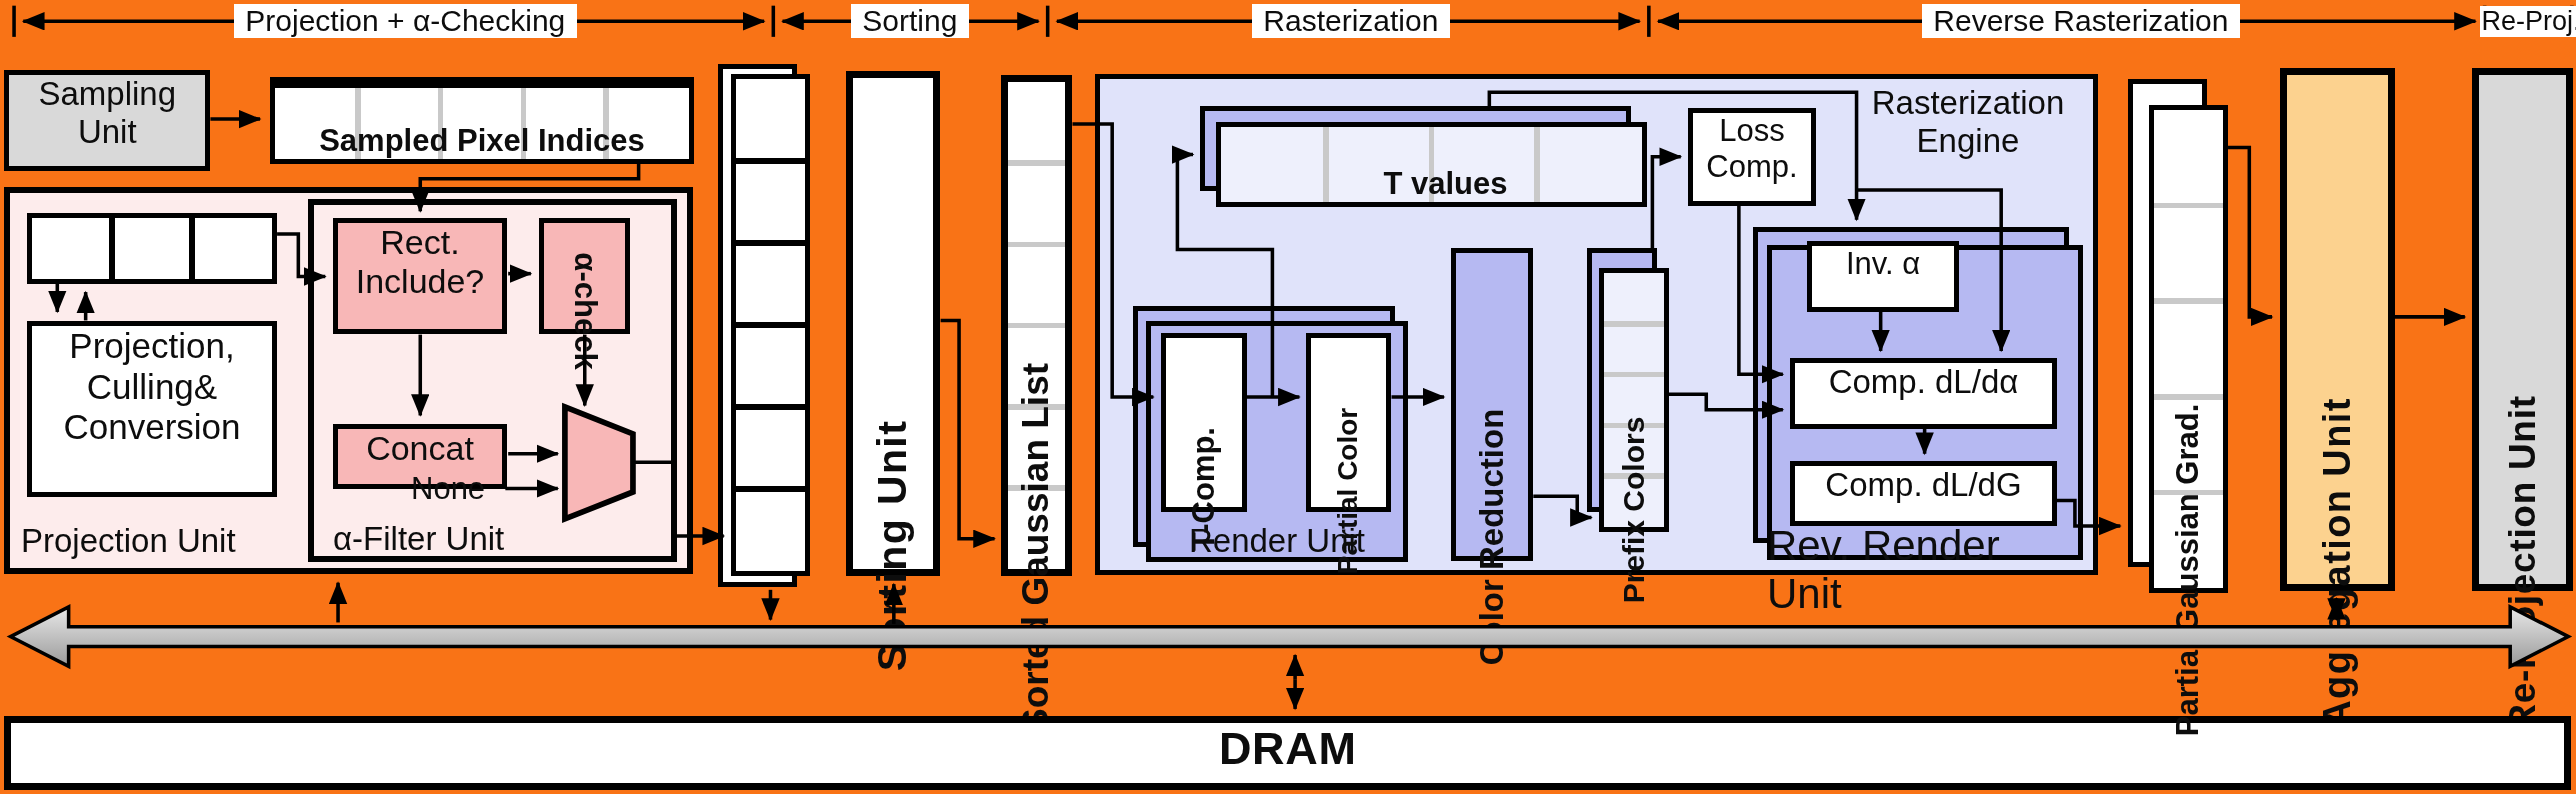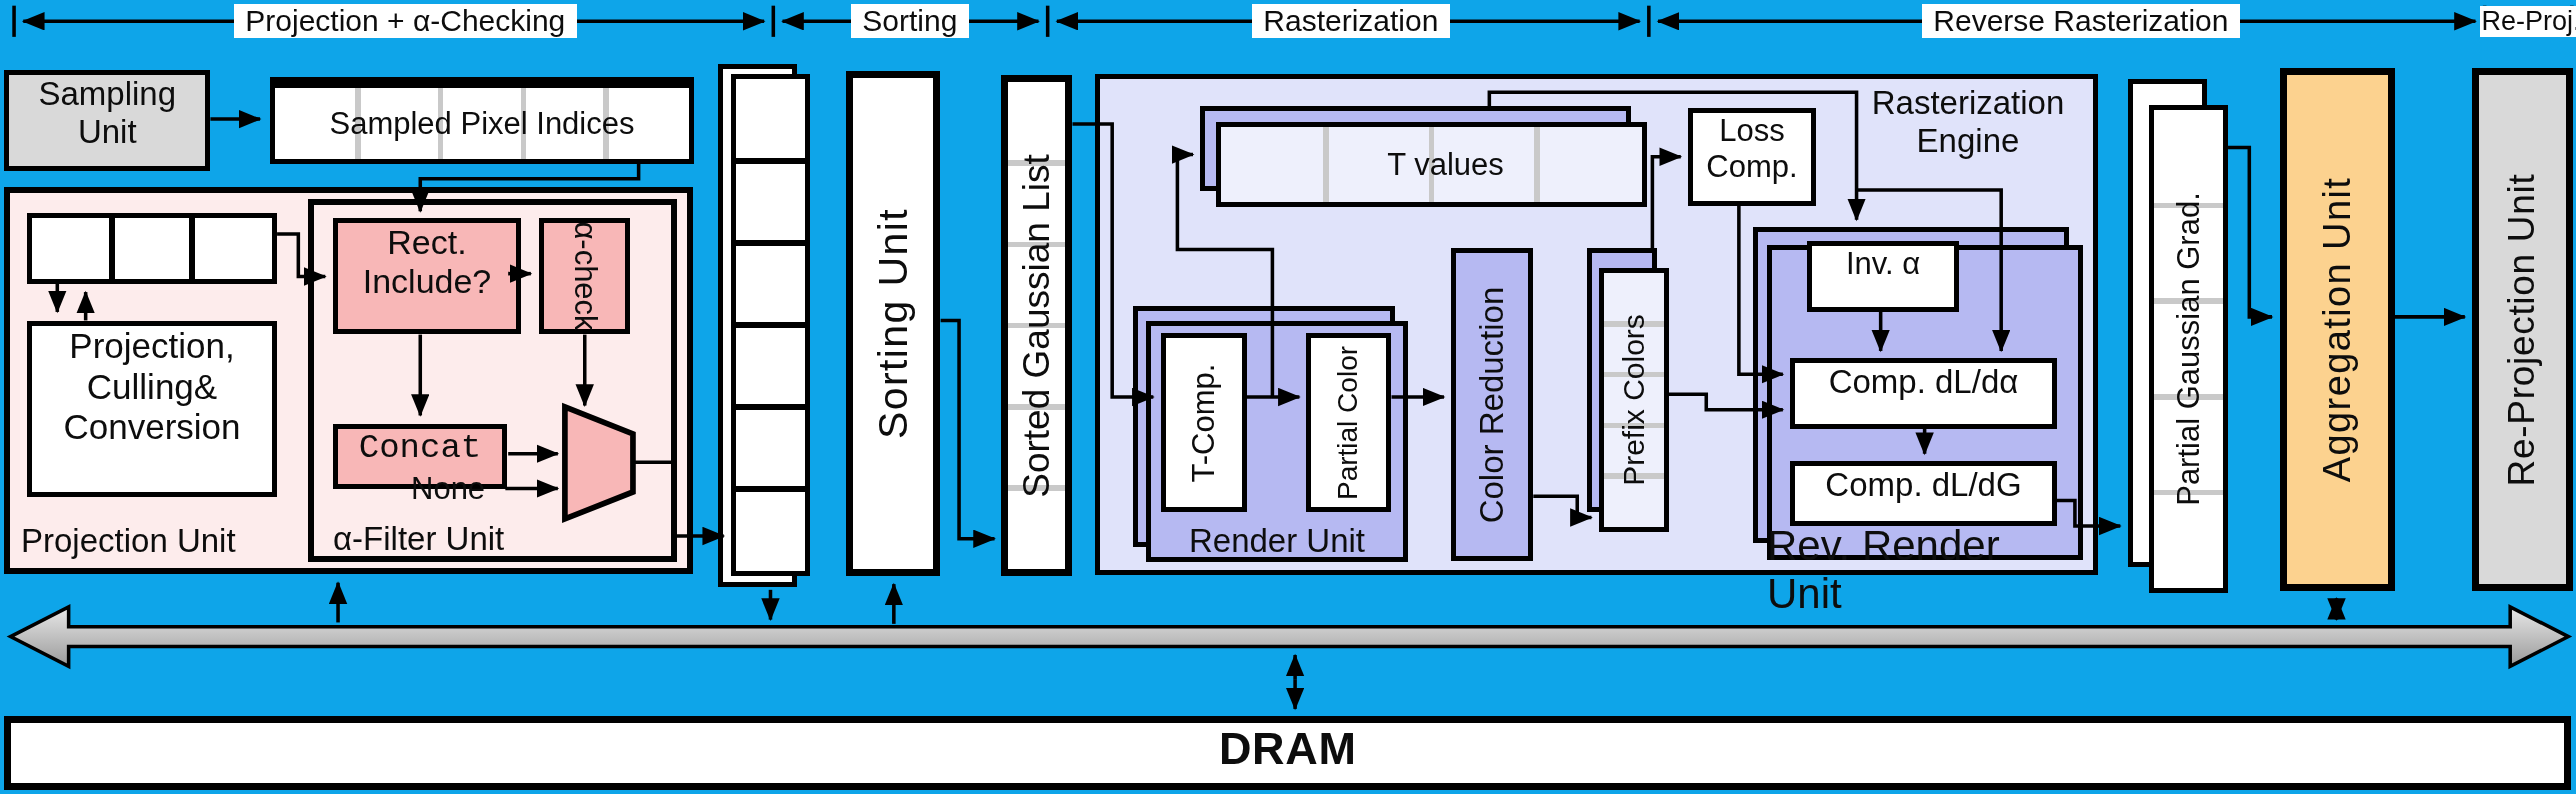--- a/index.html
+++ b/index.html
@@ -1,22 +1,22 @@
 <!DOCTYPE html>
 <html style="--pink-bg: #fdecec; --pink-box: #f8b7b7; --lav-bg: #e0e3fa; --purple: #b6b9f2; --lav-cell: #eef0fc; --orange: #fcd28f; --gray-unit: #d9d9d9; --divider: #c9c9c9;font-size:11.3px"><head>
 <meta charset="utf-8">
 <style>
   html,body{margin:0;padding:0;background:#fff;}
-  #canvas{position:relative;width:2576px;height:794px;background:#0ea5e9;overflow:hidden;
+  #canvas{position:relative;width:2576px;height:794px;background:#f97316;overflow:hidden;
           font-family:"Liberation Sans","DejaVu Sans",sans-serif;color:#0d0d0d;}
   .abs{position:absolute;box-sizing:border-box;}
   .box{position:absolute;box-sizing:border-box;border:5.7px solid #000;background:#fff;}
   .flexc{display:flex;align-items:flex-start;justify-content:center;text-align:center;}
   .lbl{white-space:pre-line;line-height:1.16;}
-  .vwrap{position:absolute;inset:0;display:flex;align-items:center;justify-content:center;z-index:3;}
+  .vwrap{position:absolute;inset:0;display:flex;align-items:flex-end;justify-content:center;z-index:3;font-weight:bold;}
   .vwrap>span{transform:rotate(-90deg);white-space:nowrap;display:inline-block;}
   .vwrap.cw>span{transform:rotate(90deg);}
   .cells{position:absolute;inset:0;}
   .divider{position:absolute;background:#c9c9c9;}
   .divider.dark{background:#000;}
   svg{position:absolute;left:0;top:0;z-index:10;pointer-events:none;}
   .toplbl{position:absolute;z-index:12;background:#fff;padding:0 11.3px;font-size:30px;white-space:nowrap;}
   .bgreg{position:absolute;box-sizing:border-box;z-index:1;}
   .z2{z-index:2;} .z3{z-index:3;} .z4{z-index:4;}
 </style>
@@ -63,32 +63,32 @@
         <div class="divider dark" style="top: 0px; bottom: 0px; width: 5.7px; left: calc(66.67% - 2.8px);"></div>
       </div>
   </div>
 
   <div class="box flexc z2" style="left:27px;top:321px;width:250px;height:176px;">
     <span class="lbl" style="font-size:35px;">Projection,
 Culling&amp;
 Conversion</span>
   </div>
 
-  <div class="box flexc z2" style="left:333px;top:218px;width:188px;height:116px;background:var(--pink-box);">
+  <div class="box flexc z2" style="left:333px;top:218px;width:174px;height:116px;background:var(--pink-box);">
     <span class="lbl" style="font-size:34px;">Rect.
 Include?</span>
   </div>
 
   <div class="box z2" style="left:539px;top:218px;width:91px;height:116px;background:var(--pink-box);">
     <div class="vwrap cw">
         <span style="font-size:31px;">α-check</span>
       </div>
   </div>
 
-  <div class="box flexc z2" style="left:333px;top:424px;width:174px;height:65px;background:var(--pink-box);font-family:Liberation Mono, monospace;">
+  <div class="box flexc z2" style="left:333px;top:424px;width:174px;height:65px;background:var(--pink-box);">
     <span class="lbl" style="font-size:34px;">Concat</span>
   </div>
 
   <div class="abs z2" style="left:411px;top:471px;font-size:31px;">None</div>
 
   <div class="box z2" style="left:718px;top:64px;width:79px;height:523px;"></div>
   <div class="box z3" style="left:731px;top:74px;width:79px;height:502px;">
     <div class="cells">
         <div class="divider dark" style="left: 0px; right: 0px; height: 5.7px; top: calc(16.67% - 2.8px);"></div>
         <div class="divider dark" style="left: 0px; right: 0px; height: 5.7px; top: calc(33.33% - 2.8px);"></div>

